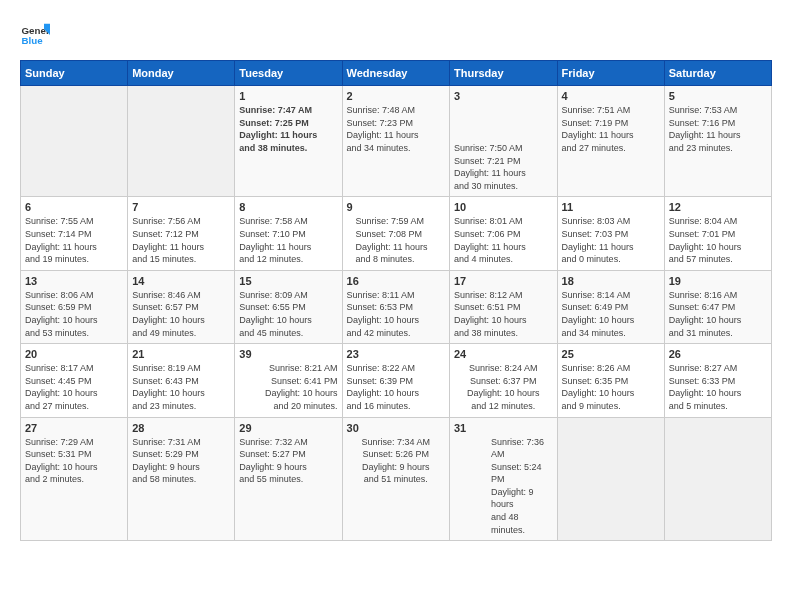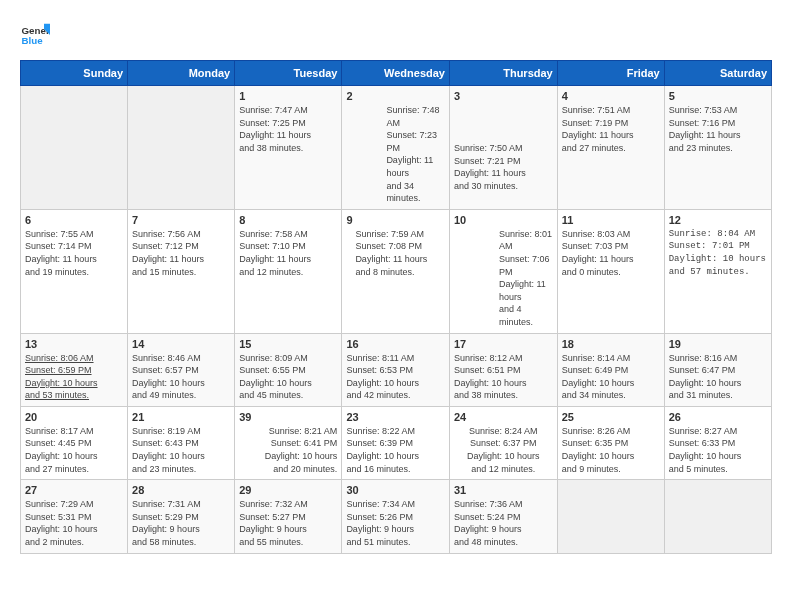--- a/index.html
+++ b/index.html
@@ -39,21 +39,21 @@
     }
     table {
       width: 100%;
       border-collapse: collapse;
       font-size: 10px;
     }
     thead tr th {
       background-color: #1565C0;
       color: #fff;
       padding: 6px 4px;
-      text-align: right;
+      text-align: left;
       font-size: 11px;
       font-weight: bold;
       border: 1px solid #0d47a1;
     }
     tbody tr td {
       border: 1px solid #ccc;
       vertical-align: top;
       padding: 4px;
       width: 108px;
       min-height: 80px;
@@ -106,28 +106,28 @@
         <th>Friday</th>
         <th>Saturday</th>
       </tr>
   </thead>
   <tbody id="calendar-body">
   <tr>
         <td class="empty"></td>
         <td class="empty"></td>
         <td>
           <div class="day-num">1</div>
-          <div class="day-detail" style="white-space: pre-line;">Sunrise: 7:47 AM
+          <div class="day-detail" style="white-space: pre-line; font-weight: bold;">Sunrise: 7:47 AM
 Sunset: 7:25 PM
 Daylight: 11 hours
 and 38 minutes.</div>
         </td>
         <td>
           <div class="day-num">2</div>
-          <div class="day-detail" style="white-space: pre-line; margin-left: 40px;">Sunrise: 7:48 AM
+          <div class="day-detail" style="white-space: pre-line;">Sunrise: 7:48 AM
 Sunset: 7:23 PM
 Daylight: 11 hours
 and 34 minutes.</div>
         </td>
         <td>
           <div class="day-num">3</div>
           <div class="day-detail" style="white-space: pre-line; margin-top: 40px;">Sunrise: 7:50 AM
 Sunset: 7:21 PM
 Daylight: 11 hours
 and 30 minutes.</div>
@@ -171,44 +171,44 @@
         </td>
         <td>
           <div class="day-num">9</div>
           <div class="day-detail" style="white-space: pre-line; margin-left: 9px;">Sunrise: 7:59 AM
 Sunset: 7:08 PM
 Daylight: 11 hours
 and 8 minutes.</div>
         </td>
         <td>
           <div class="day-num">10</div>
-          <div class="day-detail" style="white-space: pre-line; margin-left: 45px;">Sunrise: 8:01 AM
+          <div class="day-detail" style="white-space: pre-line;">Sunrise: 8:01 AM
 Sunset: 7:06 PM
 Daylight: 11 hours
 and 4 minutes.</div>
         </td>
         <td>
           <div class="day-num">11</div>
           <div class="day-detail" style="white-space: pre-line;">Sunrise: 8:03 AM
 Sunset: 7:03 PM
 Daylight: 11 hours
 and 0 minutes.</div>
         </td>
         <td>
           <div class="day-num">12</div>
-          <div class="day-detail" style="white-space: pre-line; font-family: Liberation Mono, monospace;">Sunrise: 8:04 AM
+          <div class="day-detail" style="white-space: pre-line;">Sunrise: 8:04 AM
 Sunset: 7:01 PM
 Daylight: 10 hours
 and 57 minutes.</div>
         </td>
       </tr>
       <tr>
         <td>
           <div class="day-num">13</div>
-          <div class="day-detail" style="white-space: pre-line; text-decoration: underline;">Sunrise: 8:06 AM
+          <div class="day-detail" style="white-space: pre-line;">Sunrise: 8:06 AM
 Sunset: 6:59 PM
 Daylight: 10 hours
 and 53 minutes.</div>
         </td>
         <td>
           <div class="day-num">14</div>
           <div class="day-detail" style="white-space: pre-line;">Sunrise: 8:46 AM
 Sunset: 6:57 PM
 Daylight: 10 hours
 and 49 minutes.</div>
@@ -317,28 +317,28 @@
         </td>
         <td>
           <div class="day-num">29</div>
           <div class="day-detail" style="white-space: pre-line;">Sunrise: 7:32 AM
 Sunset: 5:27 PM
 Daylight: 9 hours
 and 55 minutes.</div>
         </td>
         <td>
           <div class="day-num">30</div>
-          <div class="day-detail" style="white-space: pre-line;">Sunrise: 7:34 AM
+          <div class="day-detail" style="white-space: pre-line; text-align: center;">Sunrise: 7:34 AM
 Sunset: 5:26 PM
 Daylight: 9 hours
 and 51 minutes.</div>
         </td>
         <td>
           <div class="day-num">31</div>
-          <div class="day-detail" style="white-space: pre-line;">Sunrise: 7:36 AM
+          <div class="day-detail" style="white-space: pre-line; margin-left: 37px;">Sunrise: 7:36 AM
 Sunset: 5:24 PM
 Daylight: 9 hours
 and 48 minutes.</div>
         </td>
         <td class="empty"></td>
         <td class="empty"></td>
       </tr>
     </tbody>
 </table>
 

